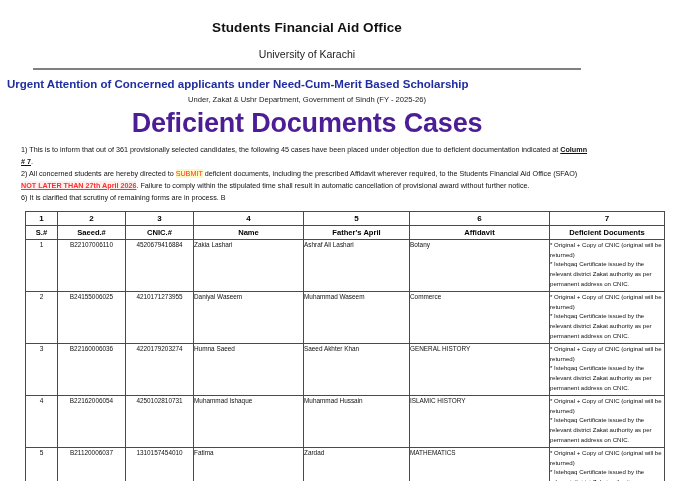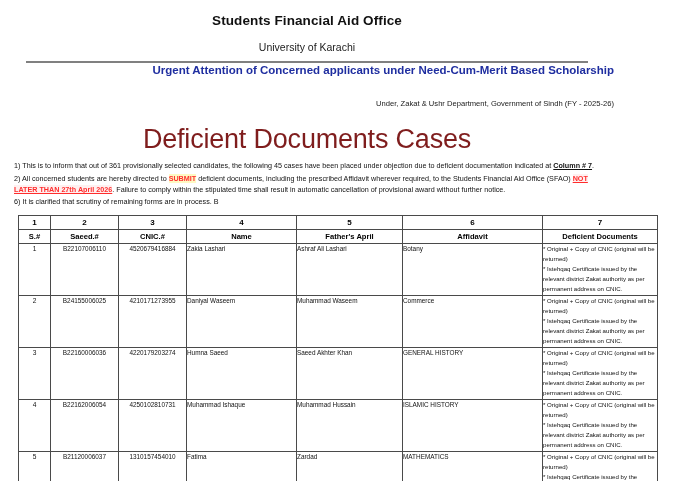--- a/index.html
+++ b/index.html
@@ -14,21 +14,21 @@
     height: 481px;
     font-family: "Liberation Sans", sans-serif;
     color: #000000;
     overflow: hidden;
   }
 
   .page {
     position: relative;
     width: 614px;
     height: 481px;
-    padding: 0;
+    padding: 7px;
   }
 
   
   .doc-header {
     text-align: center;
     padding-top: 12px;
   }
   .org-title {
     font-size: 13.5px;
     font-weight: bold;
@@ -46,53 +46,54 @@
   .rule {
     height: 2px;
     background: #808080;
     margin: 5px 26px 0 26px;
   }
 
   .notice-title {
     font-size: 11.5px;
     font-weight: bold;
     color: #1f2ea0;
-    text-align: right;
+    text-align: left;
+    margin-top: 7px;
     line-height: 1.3;
   }
   .notice-sub {
     font-size: 7.6px;
     color: #1a1a1a;
-    text-align: right;
-    margin-top: 21px;
+    text-align: center;
+    margin-top: 3px;
     line-height: 1.3;
   }
   .main-title {
     font-size: 27px;
-    font-weight: normal;
-    color: #7f1d1d;
-    text-align: center;
-    margin-top: 16px;
+    font-weight: bold;
+    color: #4c1d95;
+    text-align: center;
+    margin-top: 4px;
     letter-spacing: -0.2px;
     line-height: 1.1;
   }
 
   
   .notes {
     margin: 6px 14px 0 14px;
     font-size: 7.2px;
     line-height: 1.62;
     color: #111111;
     text-align: left;
   }
   .notes p { margin: 0 0 0.5px 0; }
   .u { text-decoration: underline; font-weight: bold; }
   .red-hl {
     color: #ff2d2d;
-    font-weight: bold;
+    font-weight: normal;
     background: #fef9c3;
   }
   .red-u {
     color: #ff2d2d;
     font-weight: bold;
     text-decoration: underline;
     background: #fff0f0;
   }
 
   

